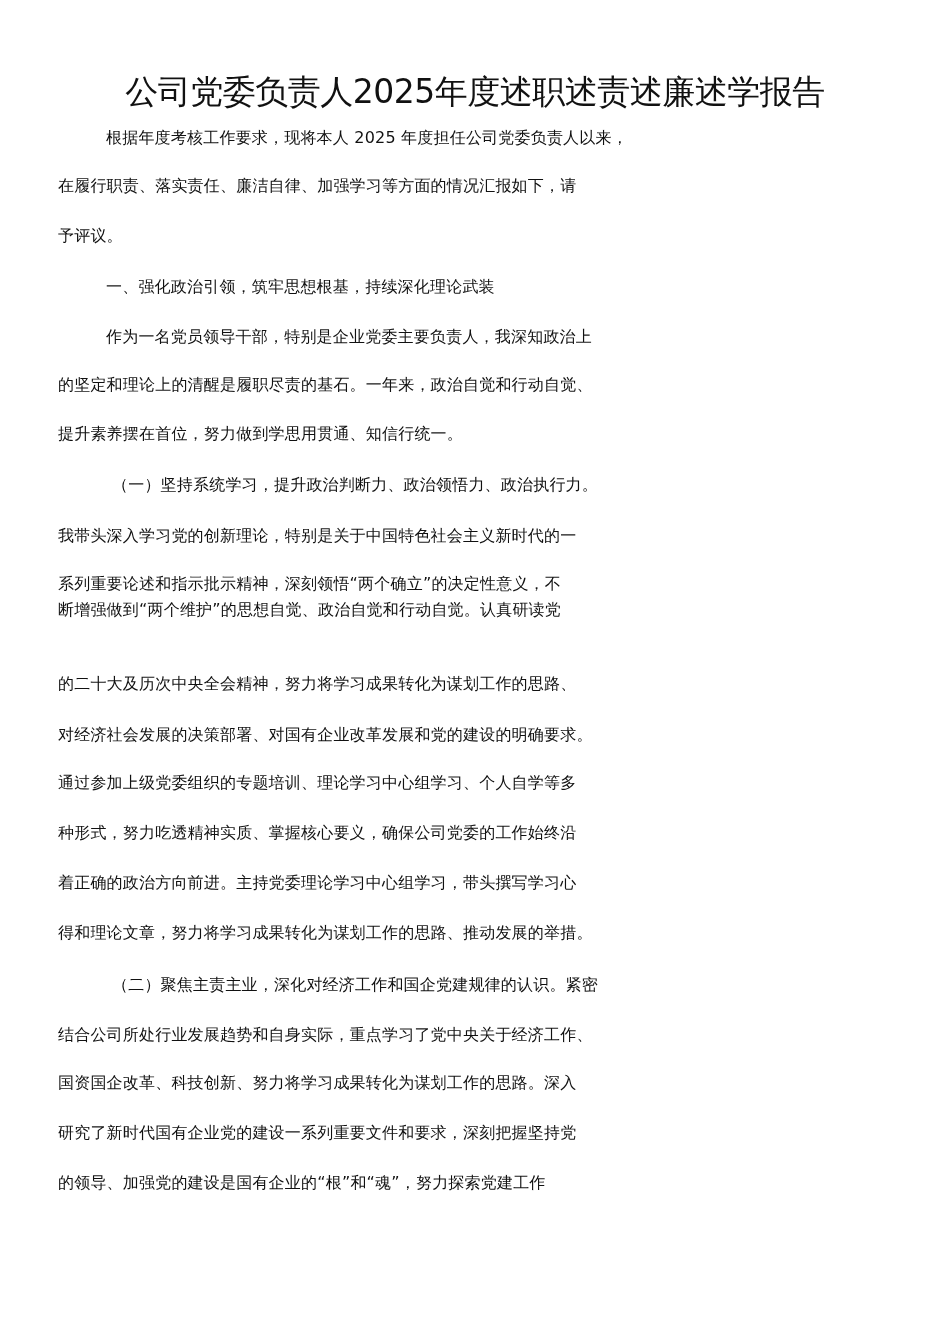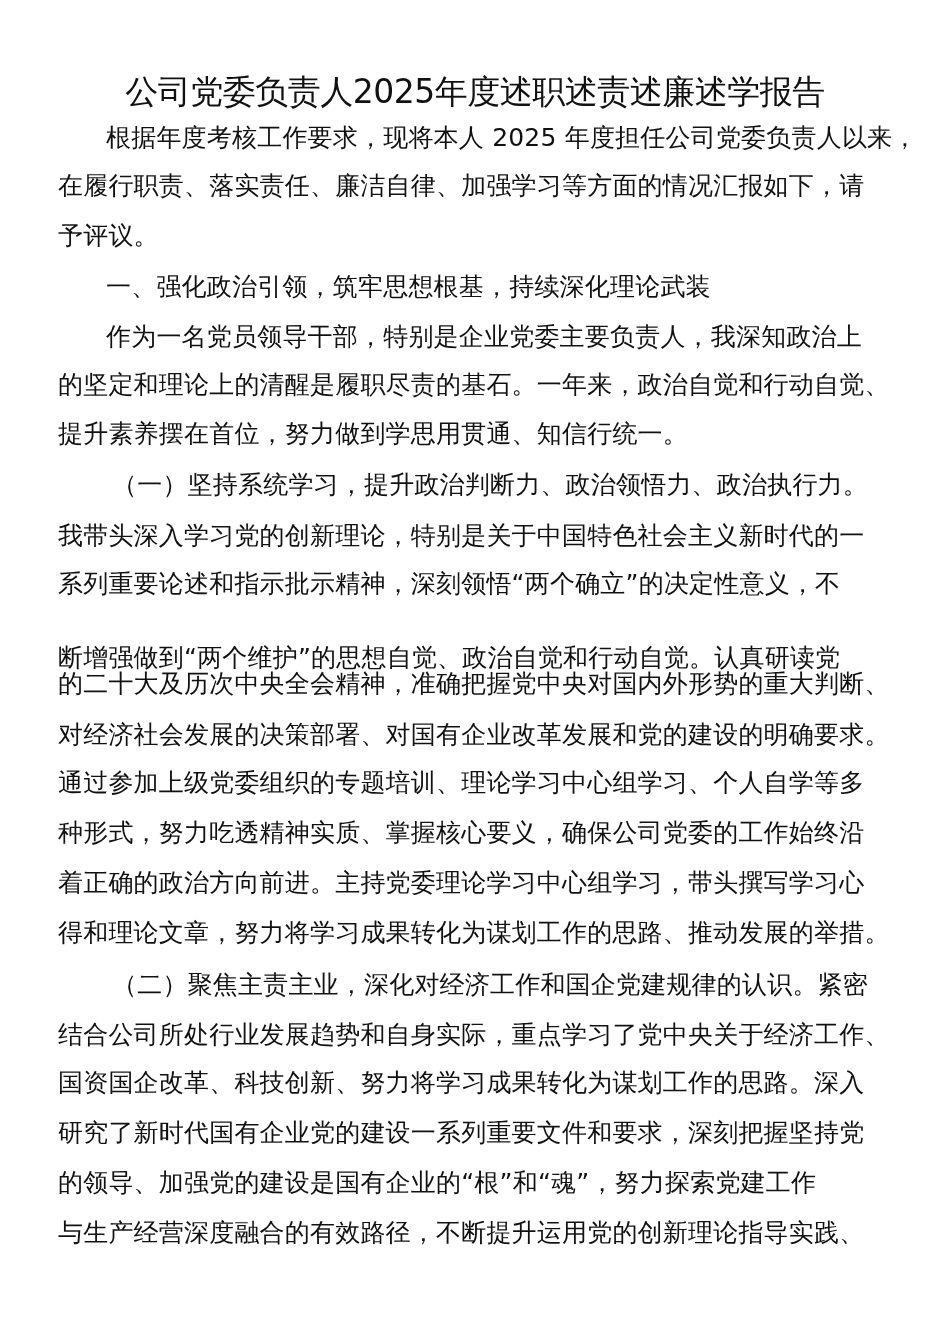--- a/index.html
+++ b/index.html
@@ -1,21 +1,21 @@
 <!DOCTYPE html>
 <html><head>
 <meta charset="utf-8">
 <style>
   html, body { margin: 0; padding: 0; background: #ffffff; }
   body { width: 950px; height: 1344px; position: relative; overflow: hidden;
          font-family: "DejaVu Sans", "Liberation Sans", sans-serif; color: #111111; }
   .page { position: absolute; left: 0; top: 0; width: 854px; height: 1344px; background: #ffffff; }
   .title { position: absolute; left: 0; width: 950px; top: 70px; text-align: center;
            font-size: 33px; line-height: 44px; letter-spacing: -0.5px; white-space: nowrap; }
-  .line { position: absolute; left: 58px; white-space: nowrap; font-size: 25px; line-height: 32px;
+  .line { position: absolute; left: 58px; white-space: nowrap; font-size: 16px; line-height: 32px;
           letter-spacing: 0.2px; }
   .indent { left: 106px; }
   .indent-bold { left: 112px; }
   .b { font-weight: normal; }
 </style>
 </head>
 <body>
 
 <div class="page">
   <div class="title">公司党委负责人2025年度述职述责述廉述学报告</div>
@@ -29,30 +29,29 @@
   <div class="line indent" style="top:271px">一、强化政治引领，筑牢思想根基，持续深化理论武装</div>
   <div class="line" style="top:369px">的坚定和理论上的清醒是履职尽责的基石。一年来，政治自觉和行动自觉、</div>
   <div class="line" style="top:418px">提升素养摆在首位，努力做到学思用贯通、知信行统一。</div>
 
   <div class="line indent-bold" style="top:469px">
     <span class="b">（一）坚持系统学习，提升政治判断力、政治领悟力、政治执行力。</span><span></span>
   </div>
 
   <div class="line" style="top:520px">我带头深入学习党的创新理论，特别是关于中国特色社会主义新时代的一</div>
   <div class="line" style="top:568px">系列重要论述和指示批示精神，深刻领悟“两个确立”的决定性意义，不</div>
-  <div class="line" style="top:642px">断增强做到“两个维护”的思想自觉、政治自觉和行动自觉。认真研读党</div>
-  <div class="line" style="top:668px">的二十大及历次中央全会精神，准确把握党中央对国内外形势的重大判断、</div>
+  <div class="line" style="top:594px">断增强做到“两个维护”的思想自觉、政治自觉和行动自觉。认真研读党</div>
+  <div class="line" style="top:668px">的二十大及历次中央全会精神，努力将学习成果转化为谋划工作的思路、</div>
   <div class="line" style="top:719px">对经济社会发展的决策部署、对国有企业改革发展和党的建设的明确要求。</div>
   <div class="line" style="top:767px">通过参加上级党委组织的专题培训、理论学习中心组学习、个人自学等多</div>
   <div class="line" style="top:867px">着正确的政治方向前进。主持党委理论学习中心组学习，带头撰写学习心</div>
   <div class="line" style="top:817px">种形式，努力吃透精神实质、掌握核心要义，确保公司党委的工作始终沿</div>
   <div class="line" style="top:917px">得和理论文章，努力将学习成果转化为谋划工作的思路、推动发展的举措。</div>
 
   <div class="line indent-bold" style="top:969px">
     <span class="b">（二）聚焦主责主业，深化对经济工作和国企党建规律的认识。</span><span>紧密</span>
   </div>
 
   <div class="line" style="top:1019px">结合公司所处行业发展趋势和自身实际，重点学习了党中央关于经济工作、</div>
   <div class="line" style="top:1067px">国资国企改革、科技创新、努力将学习成果转化为谋划工作的思路。深入</div>
   <div class="line" style="top:1117px">研究了新时代国有企业党的建设一系列重要文件和要求，深刻把握坚持党</div>
   <div class="line" style="top:1167px">的领导、加强党的建设是国有企业的“根”和“魂”，努力探索党建工作</div>
-  <div class="line" style="top:1217px">与生产经营深度融合的有效路径，不断提升运用党的创新理论指导实践、</div>
 </div>
 
 </body></html>

